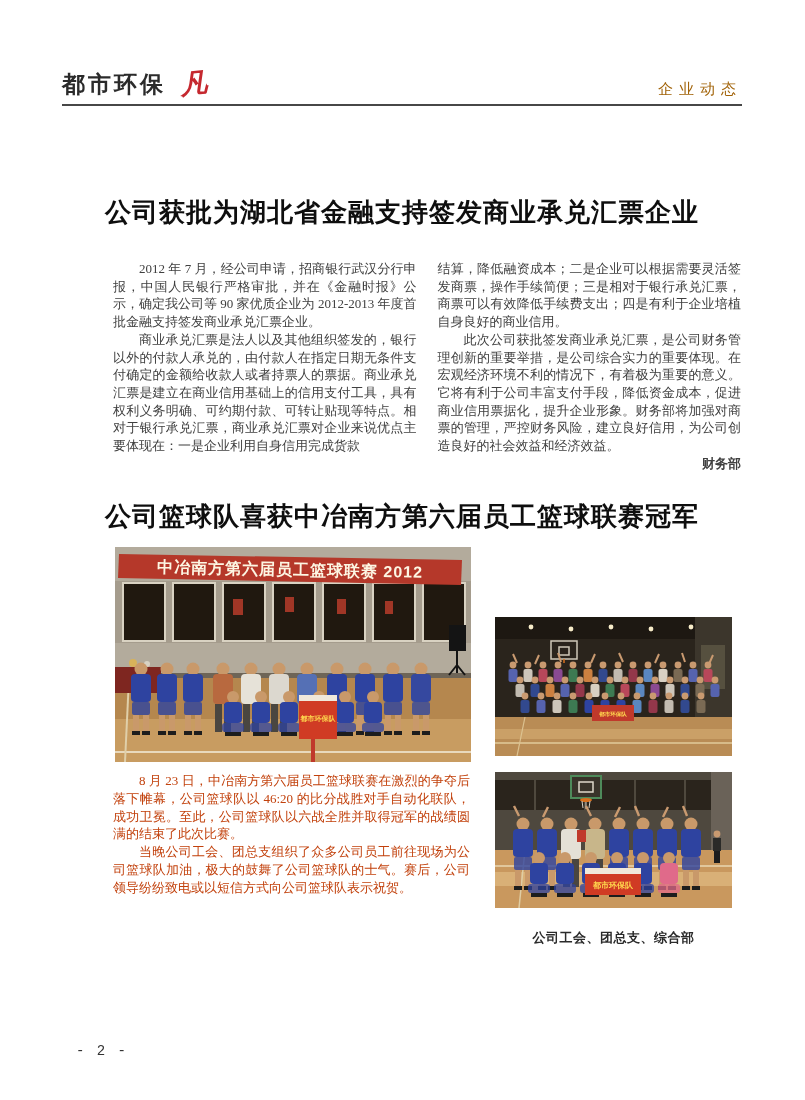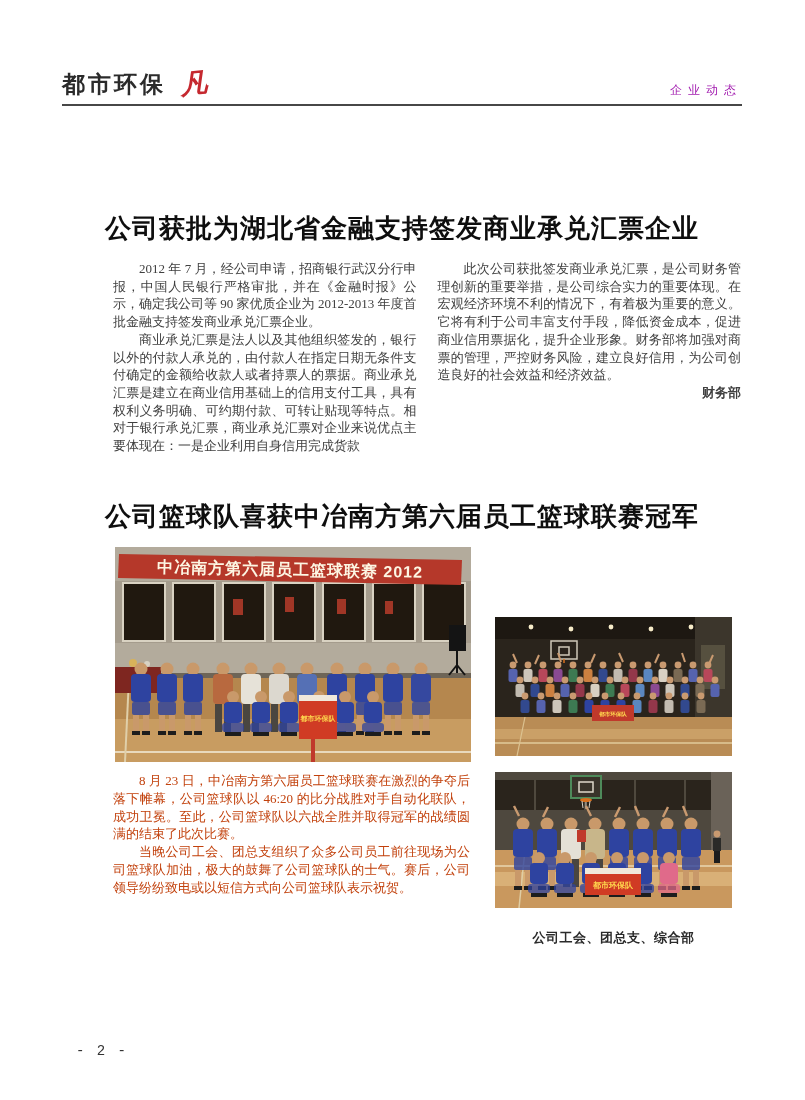--- a/index.html
+++ b/index.html
@@ -10,26 +10,26 @@
   }
   .abs{position:absolute;}
 
   
   .header{left:62px;top:70px;width:680px;height:34px;border-bottom:2px solid #474747;}
   .brand{position:absolute;left:0;bottom:4px;font-family:"Liberation Sans","DejaVu Sans",sans-serif;
          font-weight:700;font-size:23px;letter-spacing:3px;color:#2b2b2b;}
   .brand-mark{position:absolute;left:118px;bottom:2px;color:#c5282f;font-size:27px;
          font-family:"Liberation Serif",serif;font-style:italic;transform:rotate(-6deg);font-weight:700;}
   .section-label{position:absolute;right:0;bottom:5px;font-family:"Liberation Sans","DejaVu Sans",sans-serif;
-         font-size:12px;letter-spacing:6px;color:#a21caf;}
+         font-size:15px;letter-spacing:6px;color:#a16207;}
 
   
   .art-title{left:62px;width:680px;text-align:center;font-size:26px;font-weight:700;
          letter-spacing:1px;color:#0e0e0e;white-space:nowrap;}
-  .title-1{top:183px;margin-top:28px;}
+  .title-1{top:167px;margin-top:28px;}
   .title-2{top:482px;}
 
   
   .body-1{left:113px;top:260px;width:628px;display:flex;gap:21px;}
   .body-1 .col{flex:1;font-size:13px;line-height:17.7px;text-align:justify;color:#404040;}
   .body-1 p{margin:0;}
   .indent{text-indent:2em;}
   .byline{text-align:right;font-weight:700;margin-top:2px;}
 
   
@@ -59,20 +59,21 @@
 </div>
 
 <h1 class="abs art-title title-1">公司获批为湖北省金融支持签发商业承兑汇票企业</h1>
 
 <div class="abs body-1">
   <div class="col">
     <p class="indent">2012 年 7 月，经公司申请，招商银行武汉分行申报，中国人民银行严格审批，并在《金融时报》公示，确定我公司等 90 家优质企业为 2012-2013 年度首批金融支持签发商业承兑汇票企业。</p>
     <p class="indent">商业承兑汇票是法人以及其他组织签发的，银行以外的付款人承兑的，由付款人在指定日期无条件支付确定的金额给收款人或者持票人的票据。商业承兑汇票是建立在商业信用基础上的信用支付工具，具有权利义务明确、可约期付款、可转让贴现等特点。相对于银行承兑汇票，商业承兑汇票对企业来说优点主要体现在：一是企业利用自身信用完成货款</p>
   </div>
   <div class="col">
+    <p>结算，降低融资成本；二是企业可以根据需要灵活签发商票，操作手续简便；三是相对于银行承兑汇票，商票可以有效降低手续费支出；四是有利于企业培植自身良好的商业信用。</p>
     <p class="indent">此次公司获批签发商业承兑汇票，是公司财务管理创新的重要举措，是公司综合实力的重要体现。在宏观经济环境不利的情况下，有着极为重要的意义。它将有利于公司丰富支付手段，降低资金成本，促进商业信用票据化，提升企业形象。财务部将加强对商票的管理，严控财务风险，建立良好信用，为公司创造良好的社会效益和经济效益。</p>
     <p class="byline">财务部</p>
   </div>
 </div>
 
 <h1 class="abs art-title title-2">公司篮球队喜获中冶南方第六届员工篮球联赛冠军</h1>
 
 <svg class="abs photo photo-main" width="356" height="215" viewBox="0 0 356 215">
   <rect width="356" height="215" fill="#b3ab9c"></rect>
 

